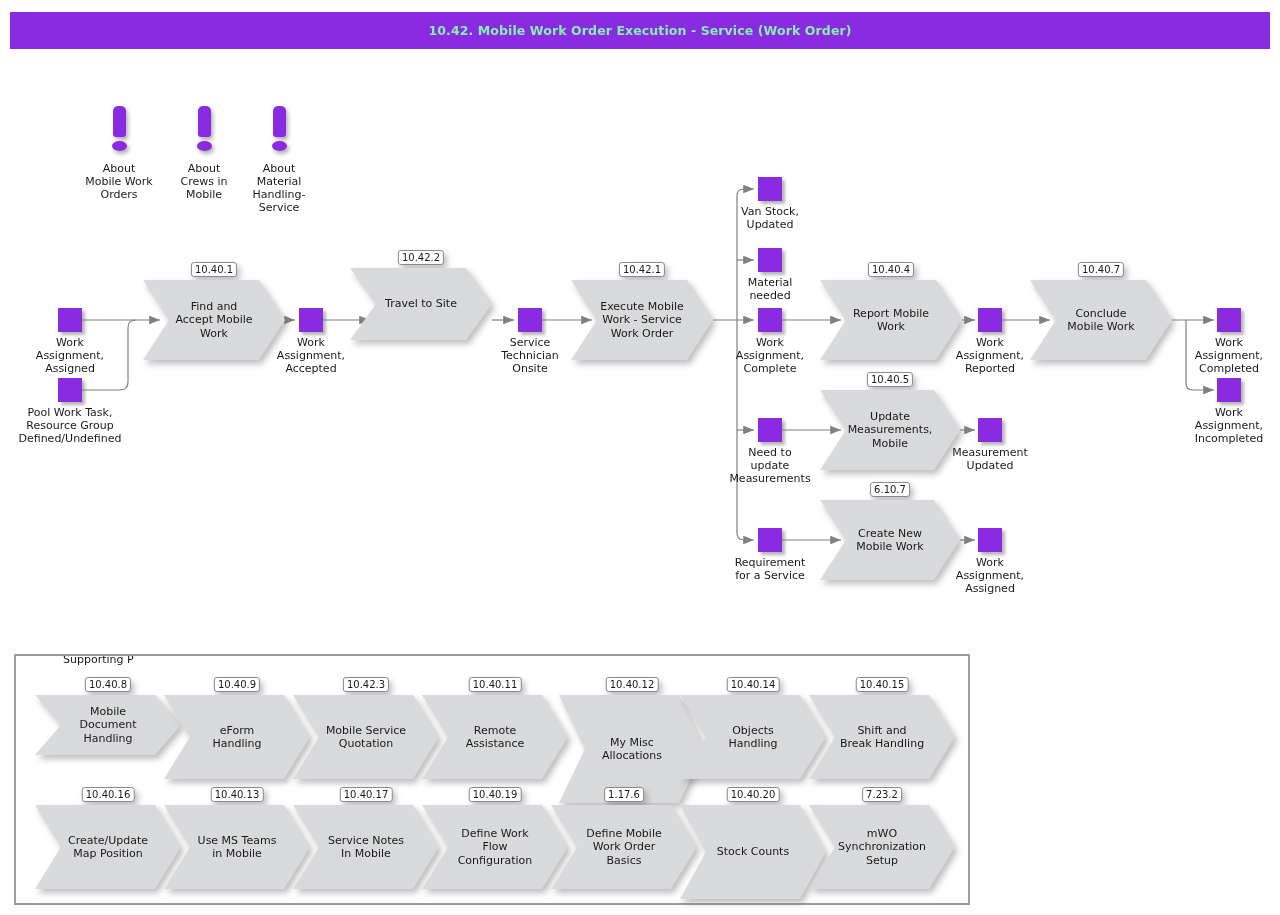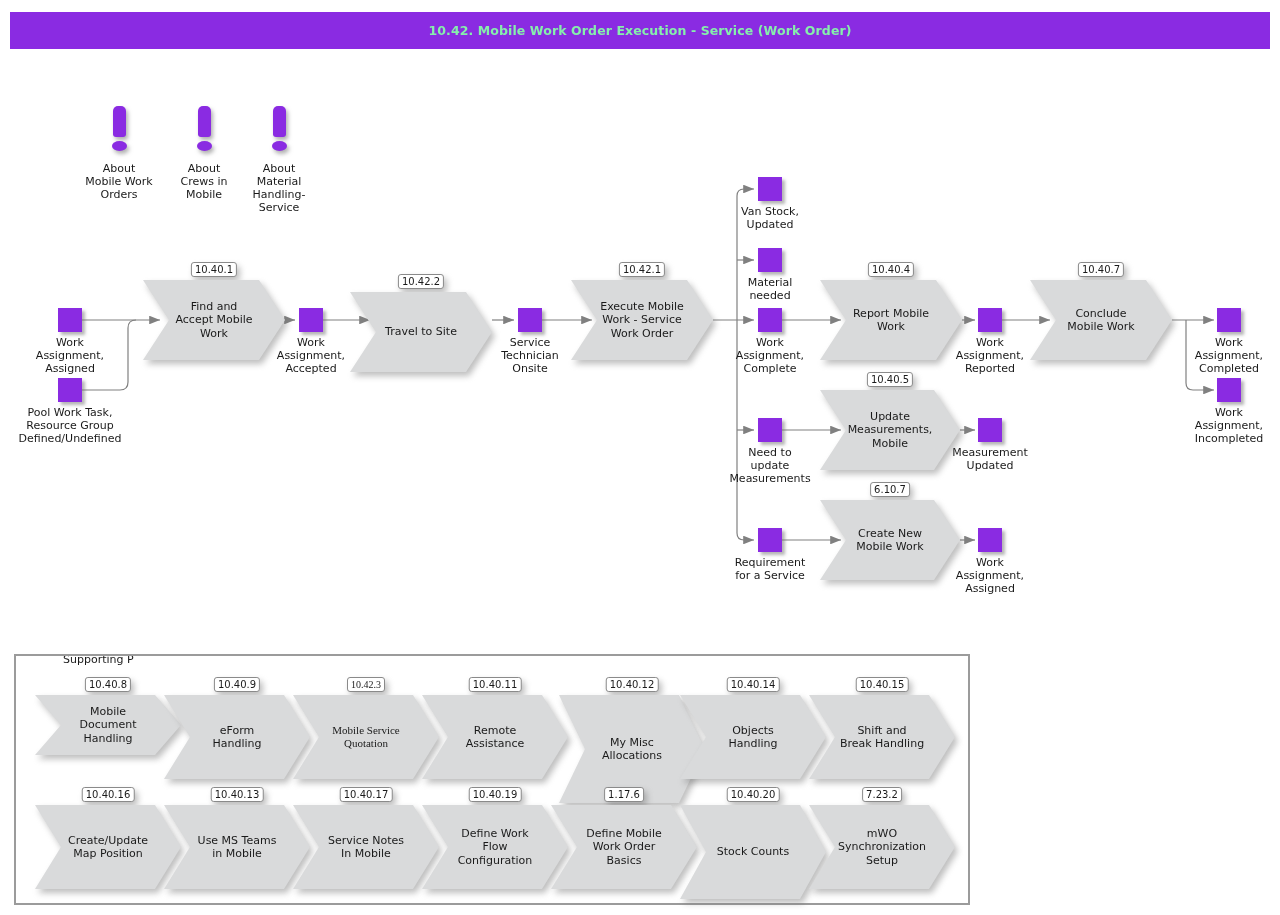--- a/index.html
+++ b/index.html
@@ -187,21 +187,21 @@
         <div class="elbl">Work
 Assignment,
 Incompleted</div>
       </div>
       <div class="proc" style="left: 143px; top: 280px; width: 142px; height: 80px;">
         <div class="ref">10.40.1</div>
         <div class="chev">Find and
 Accept Mobile
 Work</div>
       </div>
-      <div class="proc" style="left: 350px; top: 292px; width: 142px; height: 80px;">
+      <div class="proc" style="left: 350px; top: 268px; width: 142px; height: 72px;">
         <div class="ref">10.42.2</div>
         <div class="chev">Travel to Site</div>
       </div>
       <div class="proc" style="left: 571px; top: 280px; width: 142px; height: 80px;">
         <div class="ref">10.42.1</div>
         <div class="chev">Execute Mobile
 Work - Service
 Work Order</div>
       </div>
       <div class="proc" style="left: 820px; top: 280px; width: 142px; height: 80px;">
@@ -233,21 +233,21 @@
         <div class="ref">10.40.8</div>
         <div class="chev">Mobile
 Document
 Handling</div>
       </div>
       <div class="proc" style="left: 148px; top: 39px; width: 146px; height: 84px;">
         <div class="ref">10.40.9</div>
         <div class="chev">eForm
 Handling</div>
       </div>
-      <div class="proc" style="left: 277px; top: 39px; width: 146px; height: 84px; font-family: Liberation Serif, serif;">
+      <div class="proc" style="left: 277px; top: 39px; width: 146px; height: 84px;">
         <div class="ref">10.42.3</div>
         <div class="chev">Mobile Service
 Quotation</div>
       </div>
       <div class="proc" style="left: 406px; top: 39px; width: 146px; height: 84px;">
         <div class="ref">10.40.11</div>
         <div class="chev">Remote
 Assistance</div>
       </div>
       <div class="proc" style="left: 543px; top: 39px; width: 146px; height: 108px;">

